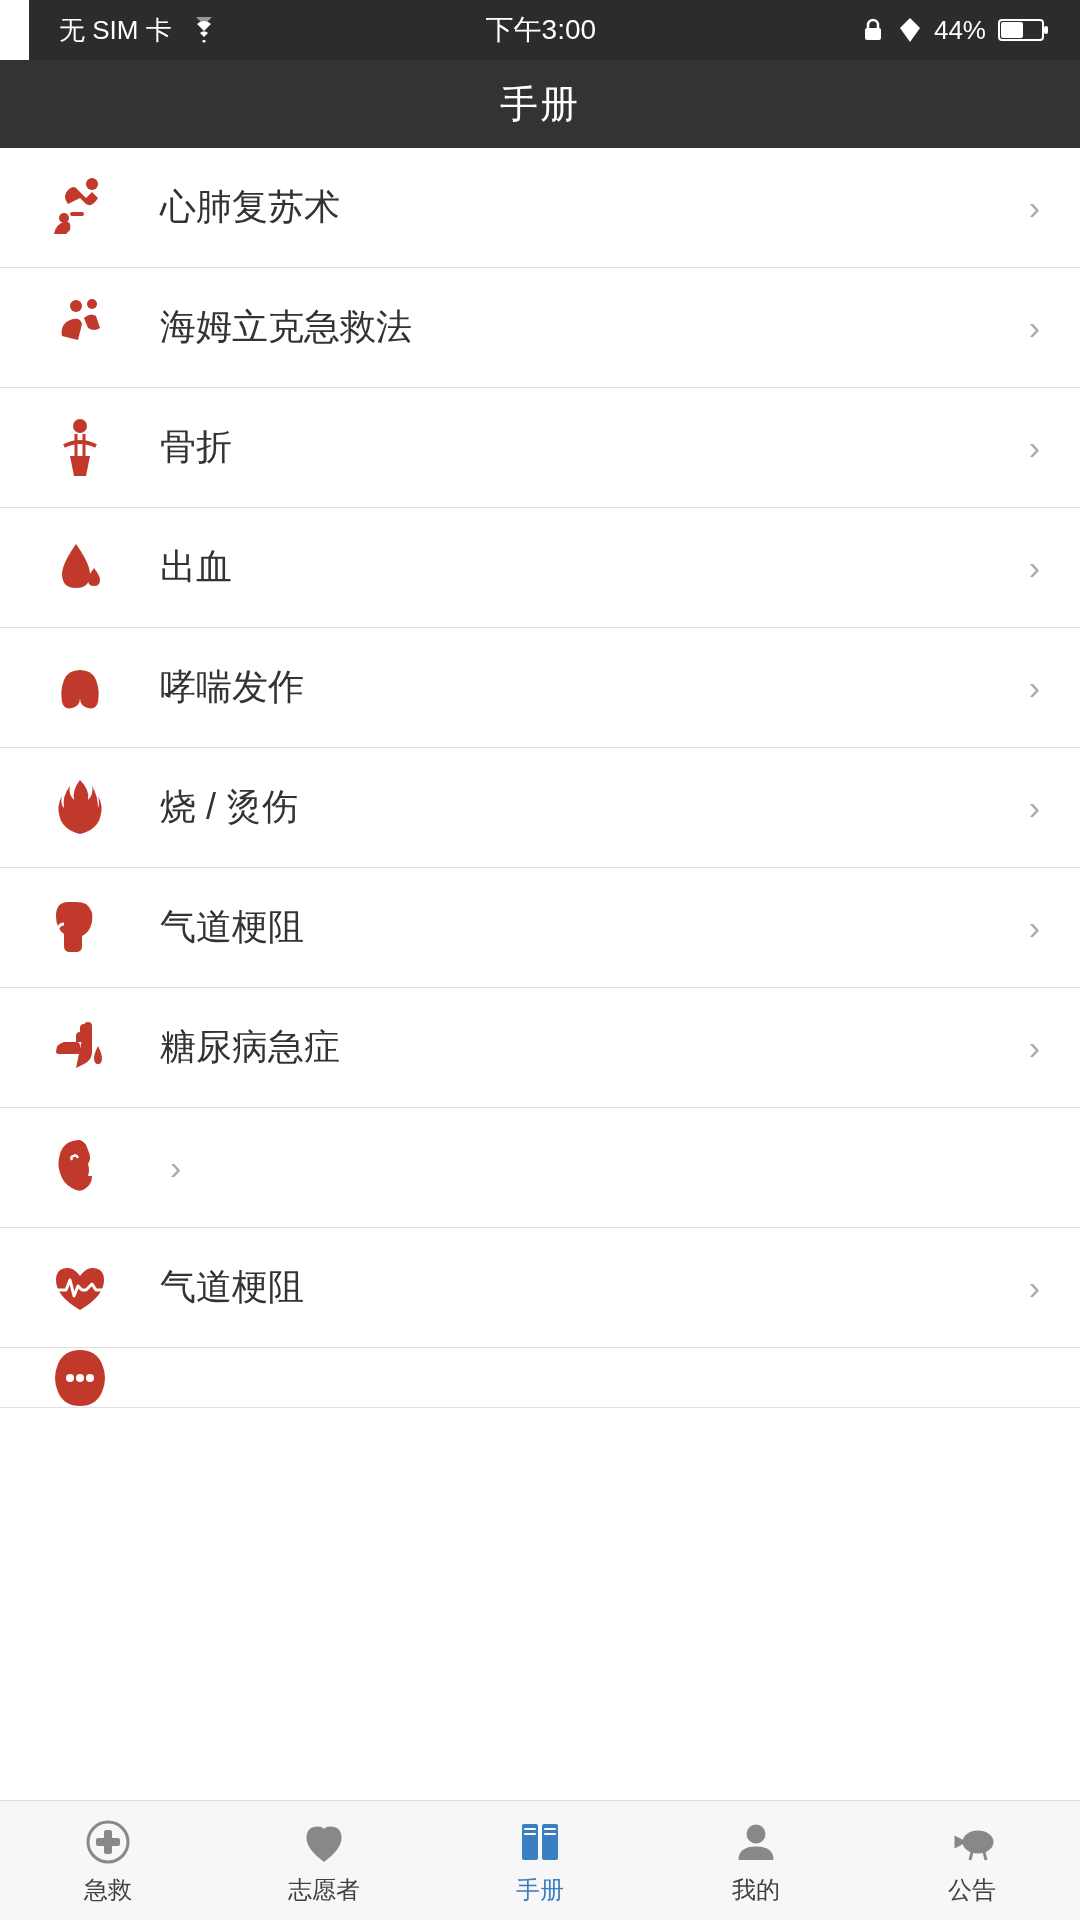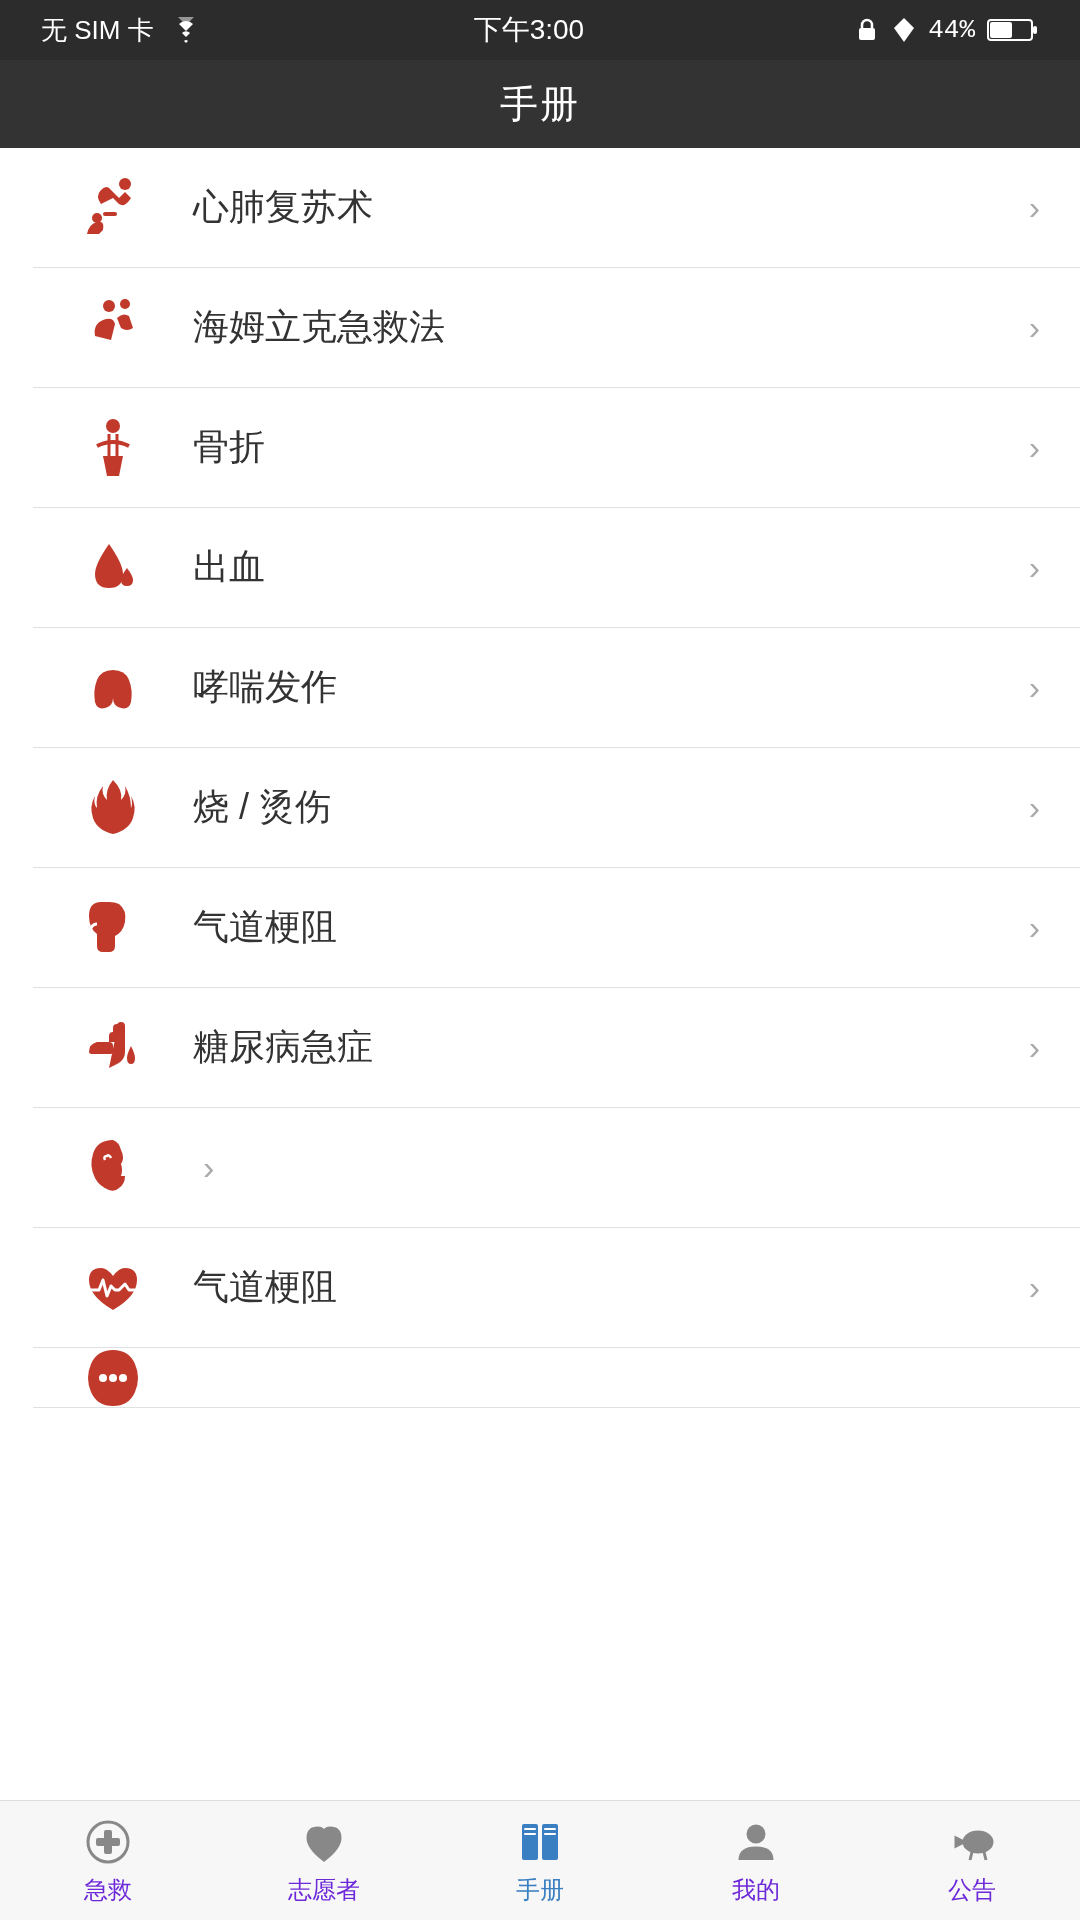--- a/index.html
+++ b/index.html
@@ -6,27 +6,28 @@
     * { margin: 0; padding: 0; box-sizing: border-box; }
     html, body { width: 1080px; height: 1920px; overflow: hidden; font-family: -apple-system, "PingFang SC", "Helvetica Neue", Arial, sans-serif; background: #fff; }
 
     
     .status-bar {
       background: #2c2c2c;
       height: 60px;
       display: flex;
       align-items: center;
       justify-content: space-between;
-      padding: 0 41px;
+      padding: 0 30px;
       color: #fff;
       font-size: 26px;
+      margin-left: 29px;
     }
     .status-left { display: flex; align-items: center; gap: 14px; }
     .status-center { font-size: 28px; font-weight: 400; }
-    .status-right { display: flex; align-items: center; gap: 12px; font-size: 26px; font-family: Liberation Mono, monospace; }
+    .status-right { display: flex; align-items: center; gap: 12px; font-size: 26px; }
 
     
     .header {
       background: #333;
       height: 88px;
       display: flex;
       align-items: center;
       justify-content: center;
     }
     .header-title {
@@ -88,30 +89,29 @@
       flex-direction: column;
       align-items: center;
       justify-content: center;
       gap: 6px;
       cursor: pointer;
     }
     .tab-item.active .tab-icon svg { fill: #3a7fc1; }
     .tab-item.active .tab-label { color: #3a7fc1; }
     .tab-icon { width: 52px; height: 52px; display: flex; align-items: center; justify-content: center; }
     .tab-icon svg { width: 48px; height: 48px; fill: #888; }
-    .tab-label { font-size: 24px; color: #6d28d9; }
+    .tab-label { font-size: 24px; color: #404040; }
 
     .main-content {
       position: absolute;
       top: 148px;
       left: 0;
       right: 0;
       bottom: 120px;
       overflow-y: auto;
-      margin-left: 33px;
     }
   </style>
 </head>
 <body>
 
 <div class="status-bar">
   <div class="status-left">
     <span>无 SIM 卡</span>
     <svg width="36" height="26" viewBox="0 0 36 26" fill="white">
       <path d="M18 20l4-4a5.6 5.6 0 0 0-8 0l4 4z"></path>

